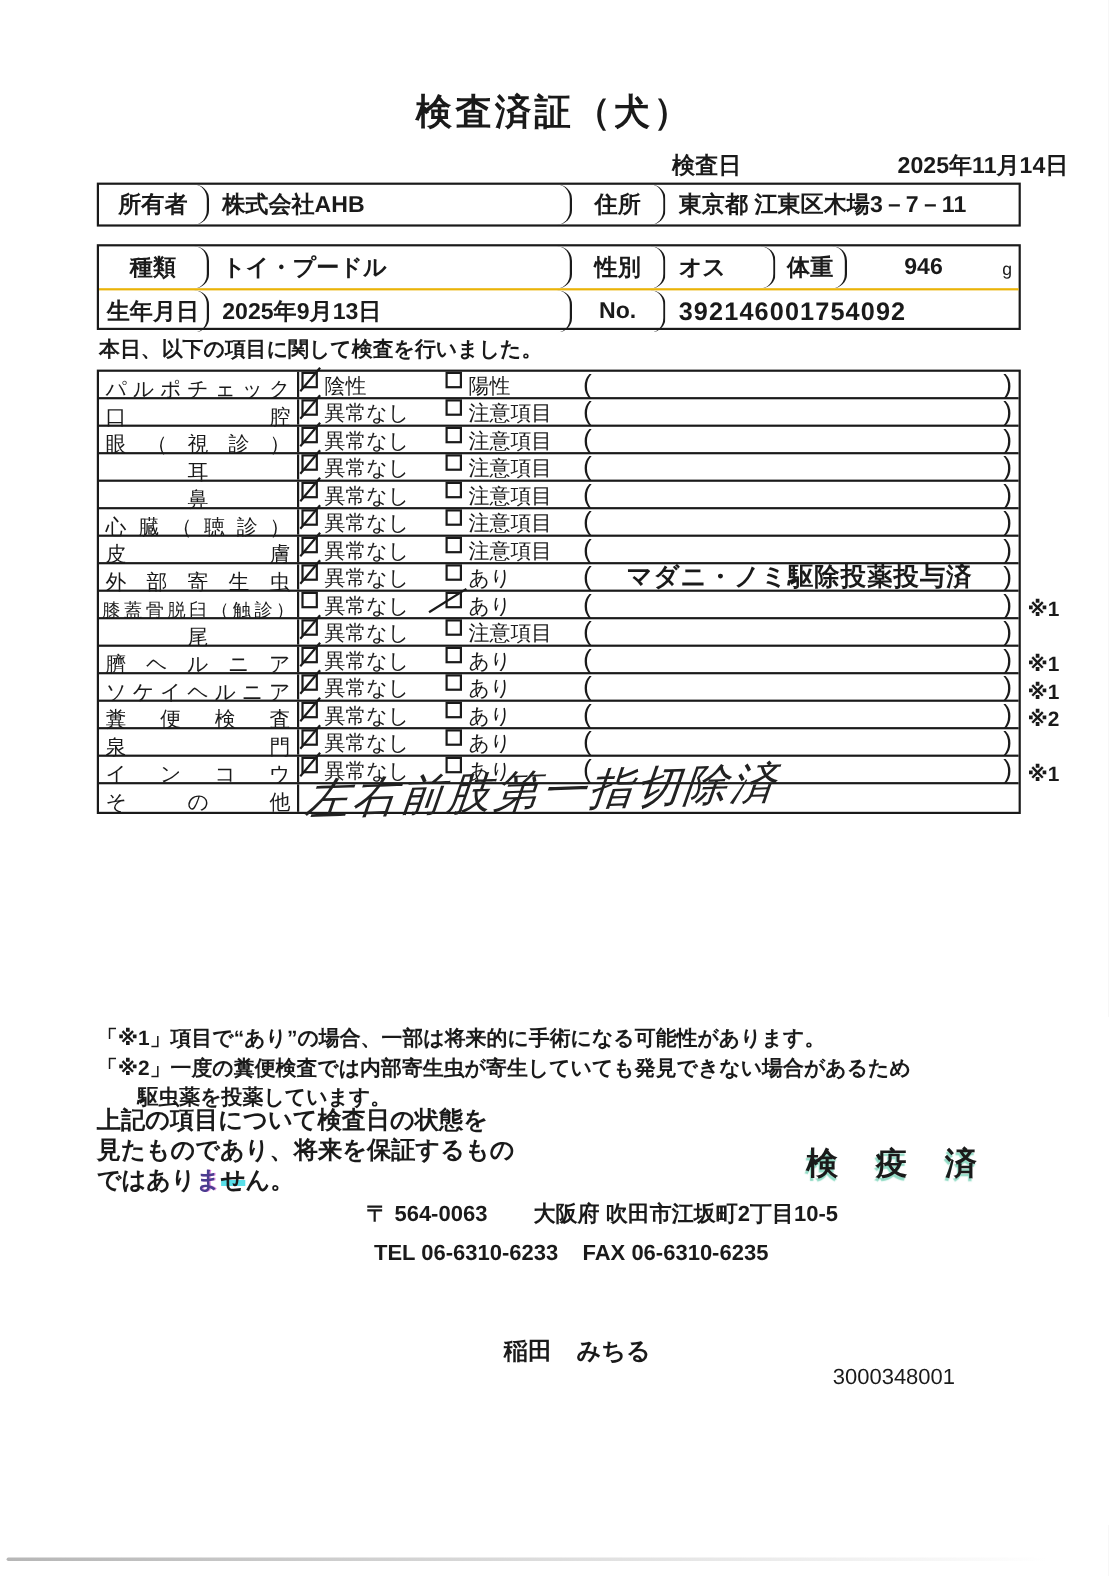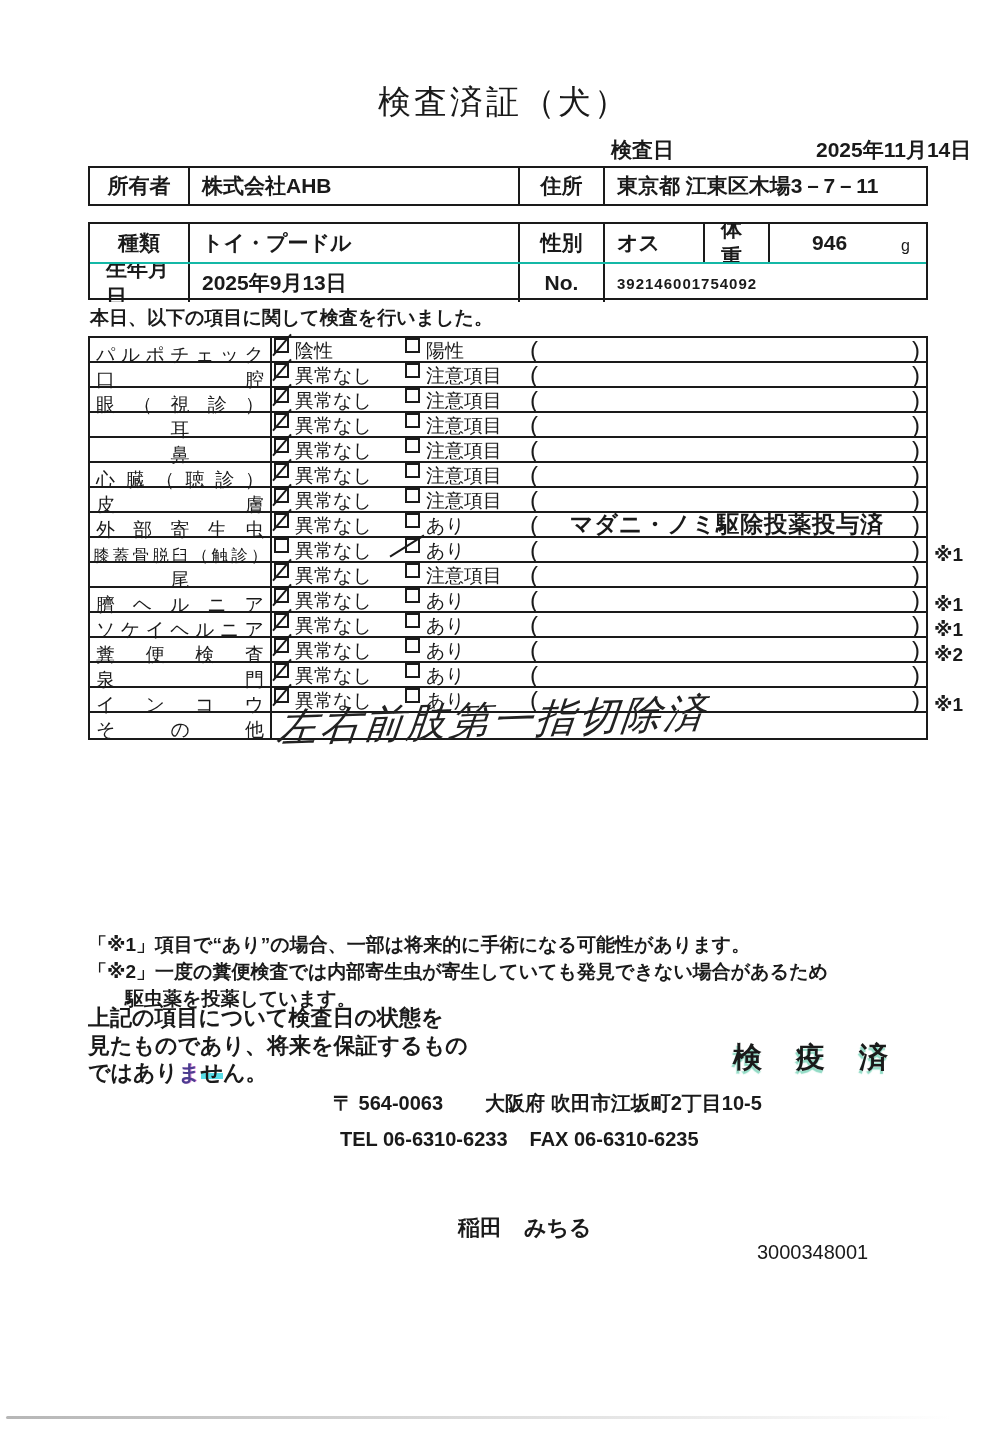--- a/index.html
+++ b/index.html
@@ -8,40 +8,40 @@
     width:1008px;height:1433px;
     margin:0 auto;
     background:#ffffff;
     font-family:"Liberation Sans","DejaVu Sans",sans-serif;
     color:#1a1a1a;
     overflow:hidden;
   }
   
   .doc-title{
     position:absolute;left:0;right:0;top:80px;
-    text-align:center;font-size:33px;font-weight:normal;letter-spacing:3px;
+    text-align:center;font-size:33px;font-weight:bold;letter-spacing:3px;
   }
   .exam-date-row{position:absolute;top:136px;left:0;width:100%;height:26px;font-size:21px;font-weight:bold;margin-left:16px;}
   .exam-date-label{position:absolute;left:595px;}
   .exam-date-value{position:absolute;left:800px;}
 
   
   .tbl{position:absolute;left:88px;width:840px;border:2px solid #1a1a1a;box-sizing:border-box;font-size:21px;font-weight:bold;}
-  .tbl .cell{box-sizing:border-box;display:flex;align-items:center;padding:0 16px;overflow:hidden;}
+  .tbl .cell{box-sizing:border-box;display:flex;align-items:center;padding:0 6px;overflow:hidden;border-radius:13px;}
   .tbl .lab{justify-content:center;border-right:2px solid #1a1a1a;}
   .tbl .val{padding-left:12px;}
   .tbl1{top:166px;height:40px;display:grid;grid-template-columns:100px 330px 85px 1fr;}
   .tbl2{top:222px;height:78px;}
   .tbl2 .r{display:grid;height:38px;}
-  .tbl2 .r1{grid-template-columns:100px 330px 85px 100px 65px 1fr;border-bottom:2px solid #14b8a6;}
+  .tbl2 .r1{grid-template-columns:100px 330px 85px 100px 65px 1fr;border-bottom:2px solid #eab308;}
   .tbl2 .r2{grid-template-columns:100px 330px 85px 1fr;}
   .cell.mid{border-right:2px solid #1a1a1a;}
   .weight-val{justify-content:flex-end;padding-right:28px;gap:44px;}
   .weight-unit{font-size:16px;font-weight:normal;margin-left:10px;margin-top:6px;}
-  .no-val{font-size:15px;letter-spacing:1px;}
+  .no-val{font-size:23px;letter-spacing:1px;}
 
   .intro{position:absolute;left:90px;top:305px;font-size:19px;font-weight:bold;}
 
   
   .cl-table{position:absolute;left:88px;top:336px;width:840px;border:2px solid #1a1a1a;box-sizing:border-box;}
   .cl-row{display:flex;height:25px;border-bottom:2px solid #1a1a1a;box-sizing:border-box;position:relative;overflow:visible;}
   .cl-row:last-child{border-bottom:none;}
   .cl-label{
     width:182px;flex:0 0 182px;box-sizing:border-box;border-right:2px solid #1a1a1a;
     padding:0 6px;font-size:19px;line-height:34px;

